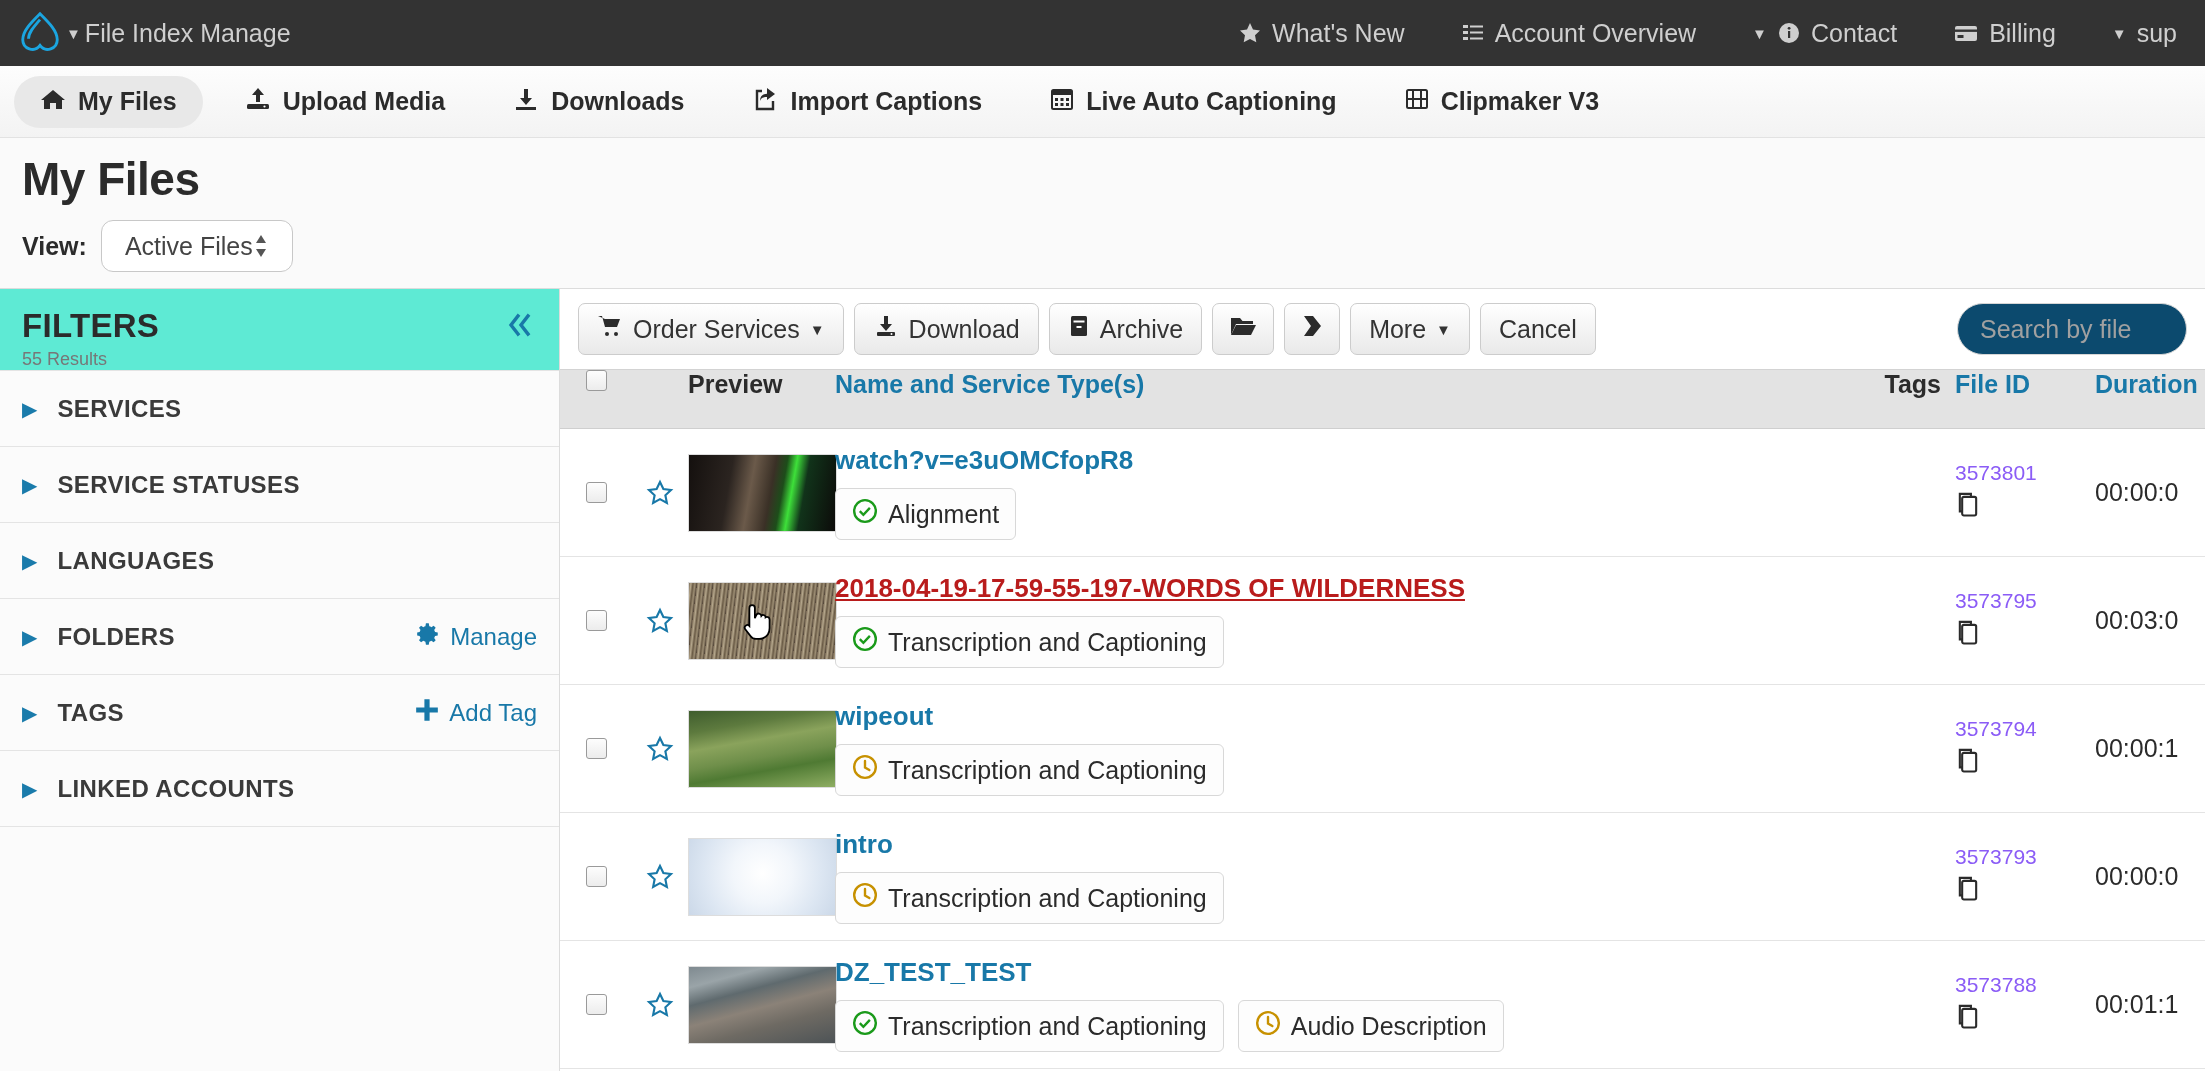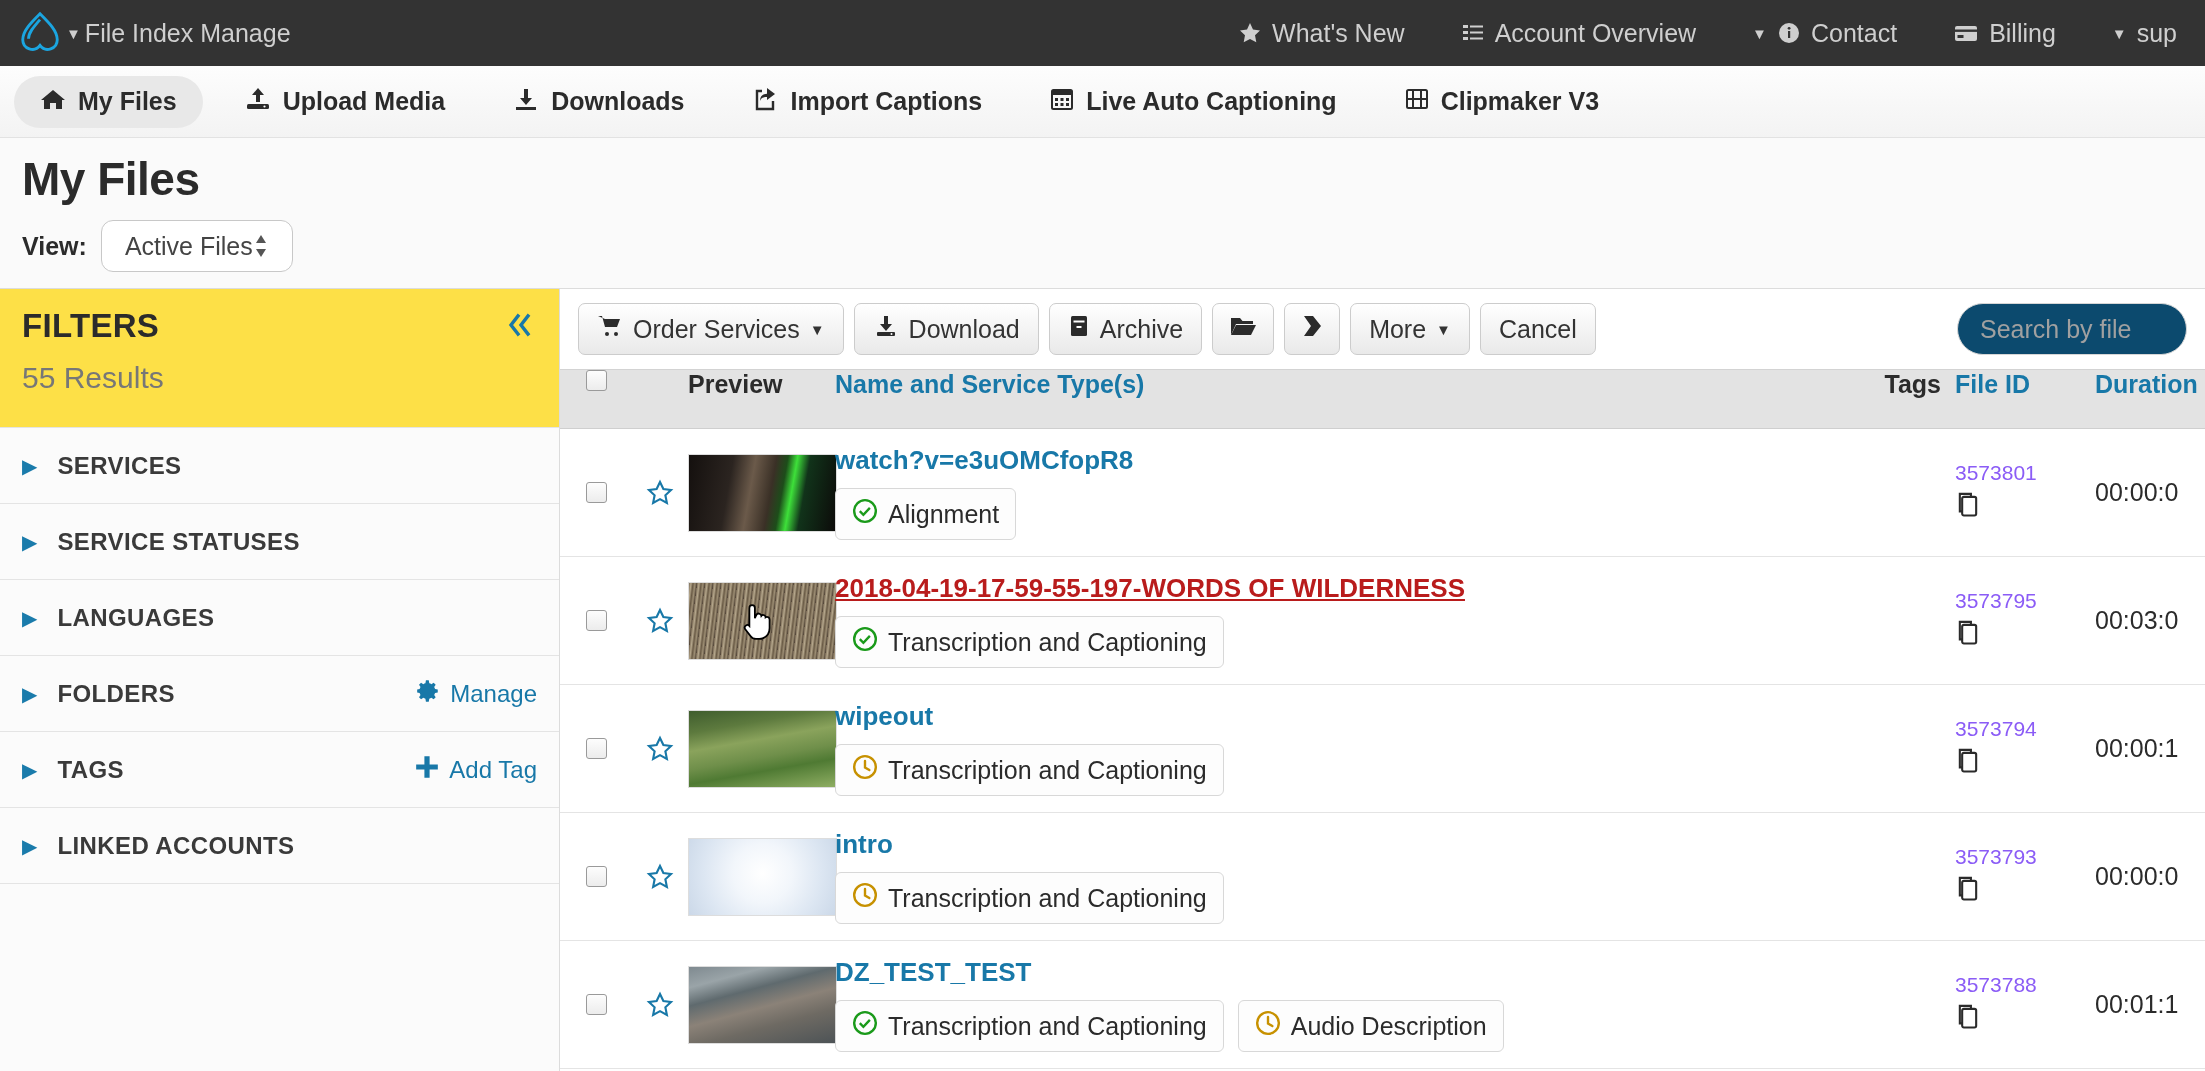--- a/index.html
+++ b/index.html
@@ -60,23 +60,23 @@
     background:#ffffff; display:flex; align-items:center; justify-content:center;
     padding: 0 13px; font-size:25px; color:#444; cursor:pointer;
   }
   .spinner-arrows { display:flex; flex-direction:column; gap:3px; line-height:0; }
 
   
   .split { display:flex; height: calc(1071px - 66px - 72px - 135px); }
 
   
   .sidebar { width: 560px; border-right:1px solid #dcdcdc; border-top:1px solid #dcdcdc; background:#fbfbfb; flex:0 0 560px;}
-  .filters-head { padding: 18px 22px 32px 22px; background:#fde047; border-bottom:1px solid #e4e4e4; position:relative;}
+  .filters-head { padding: 18px 22px 0 22px; background:#5eead4; border-bottom:1px solid #e4e4e4; position:relative;}
   .filters-title { font-size:33px; font-weight:bold; color:#2b2b2b; letter-spacing:0.3px; }
-  .filters-count { font-size:30px; color:#777; margin-top:16px;}
+  .filters-count { font-size:18px; color:#777; margin-top:4px;}
   .collapse-btn { position:absolute; right:22px; top:22px; cursor:pointer; }
   .filter-row {
     height: 76px; display:flex; align-items:center; padding: 0 22px;
     border-bottom:1px solid #e4e4e4; background:#fbfbfb; cursor:pointer;
   }
   .filter-arrow { color:#1a7bab; font-size:20px; margin-right:20px; line-height:1; }
   .filter-name { font-size:24px; font-weight:bold; color:#3a3a3a; letter-spacing:0.4px;}
   .filter-action {
     margin-left:auto; color:#1878a8; font-size:24px; display:flex; align-items:center; gap:9px; cursor:pointer;
   }

